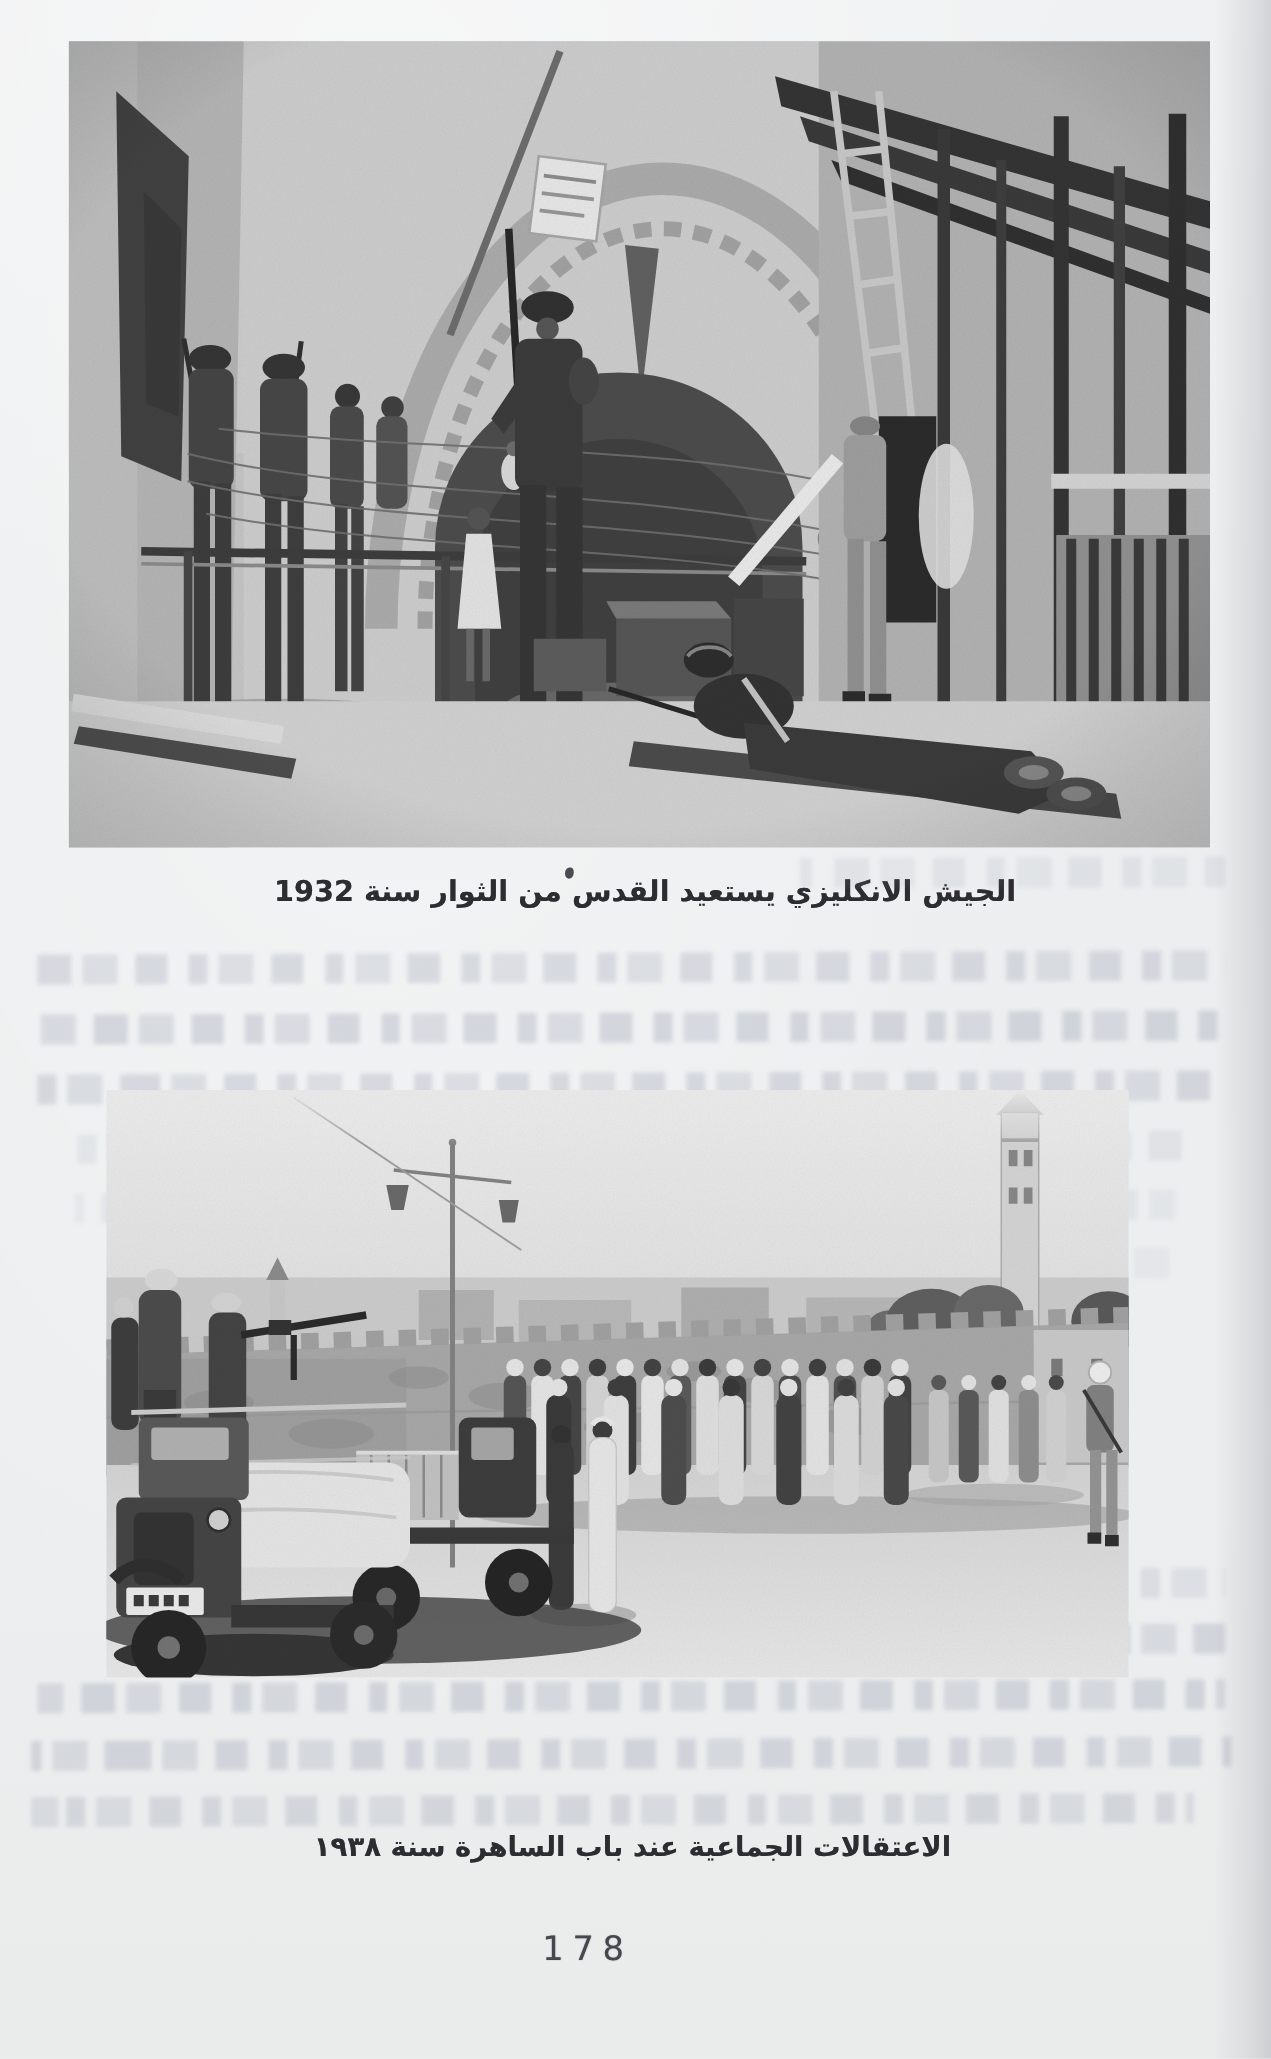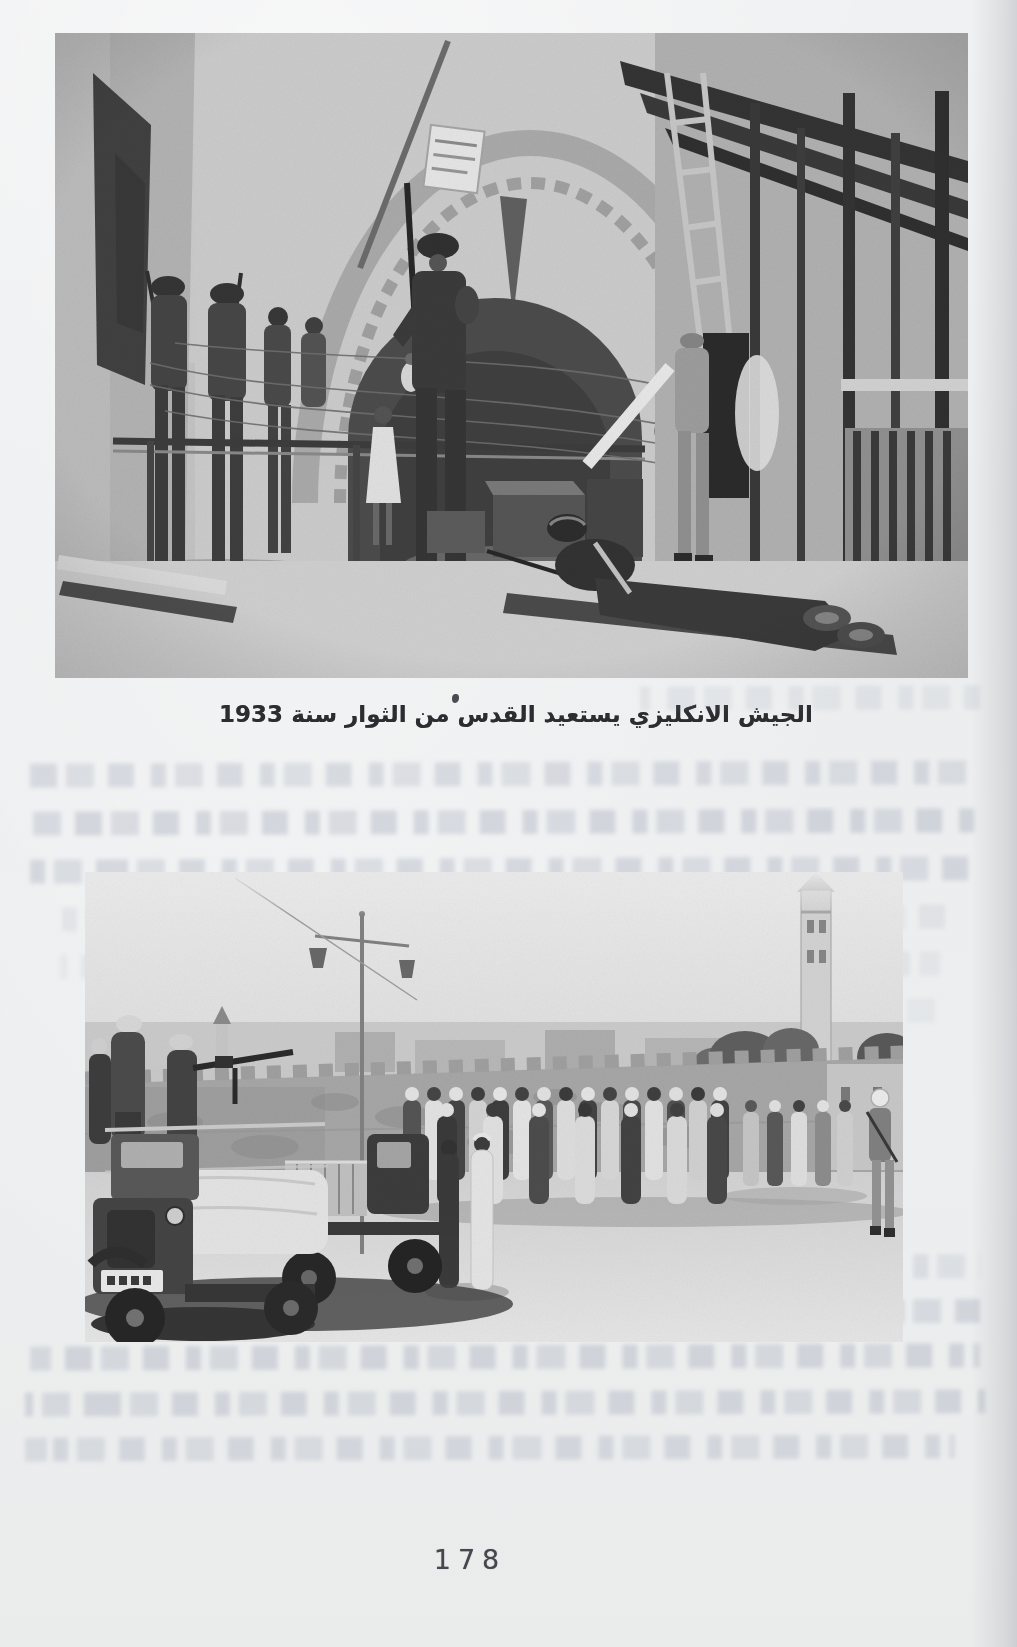--- a/index.html
+++ b/index.html
@@ -205,21 +205,21 @@
         <ellipse cx="806" cy="602" rx="24" ry="13" fill="#504c44"></ellipse>
         <ellipse cx="772" cy="585" rx="12" ry="6" fill="#8d887f"></ellipse>
         <ellipse cx="806" cy="602" rx="12" ry="6" fill="#8d887f"></ellipse>
       </g>
 
       <rect width="913" height="645" fill="url(#vig1)"></rect>
       <rect width="913" height="645" filter="url(#grain1)" opacity=".12" style="mix-blend-mode:multiply"></rect>
     </svg>
   </figure>
 
-  <div class="caption caption-top">الجيش الانكليزي يستعيد القدس من الثوار سنة 1933</div>
+  <div class="caption caption-top">الجيش الانكليزي يستعيد القدس من الثوار سنة 1932</div>
 
   <div class="speck" style="left:452px;top:694px;"></div>
 
   <div class="bleed" style="left:640px;top:686px;width:340px;opacity:.22;background-position:40px 0;"></div>
   <div class="bleed" style="left:30px;top:762px;width:950px;opacity:.40;background-position:12px 0;"></div>
   <div class="bleed" style="left:30px;top:810px;width:950px;opacity:.46;background-position:57px 0;"></div>
   <div class="bleed" style="left:25px;top:858px;width:955px;opacity:.42;background-position:88px 0;"></div>
   <div class="bleed" style="left:60px;top:906px;width:900px;opacity:.20;background-position:30px 0;"></div>
   <div class="bleed" style="left:60px;top:953px;width:880px;opacity:.18;background-position:72px 0;"></div>
   <div class="bleed" style="left:100px;top:1000px;width:840px;opacity:.16;background-position:20px 0;"></div>
@@ -446,17 +446,18 @@
           <circle cx="50" cy="446" r="9" fill="#777164"></circle>
         <circle cx="206" cy="436" r="27" fill="#2a2723"></circle>
           <circle cx="206" cy="436" r="8" fill="#6e6a5e"></circle>
       </g>
 
       <rect x="0" y="0" width="818" height="44" fill="url(#fadeTop2)"></rect>
       <rect width="818" height="470" filter="url(#grain2)" opacity=".10" style="mix-blend-mode:multiply"></rect>
     </svg>
   </figure>
 
+  <div class="caption caption-bottom">الاعتقالات الجماعية عند باب الساهرة سنة ١٩٣٨</div>
 
   <div class="page-number">178</div>
 
   <div class="edge-shade"></div>
 </div>
 
 </body></html>

